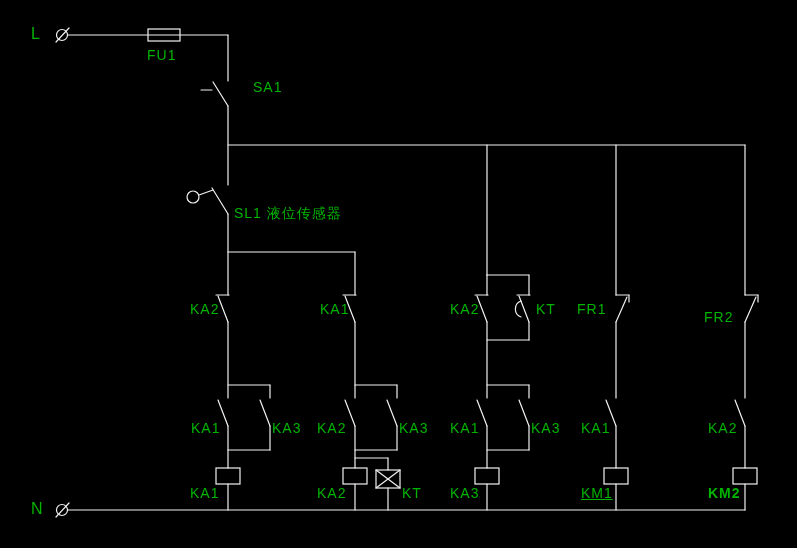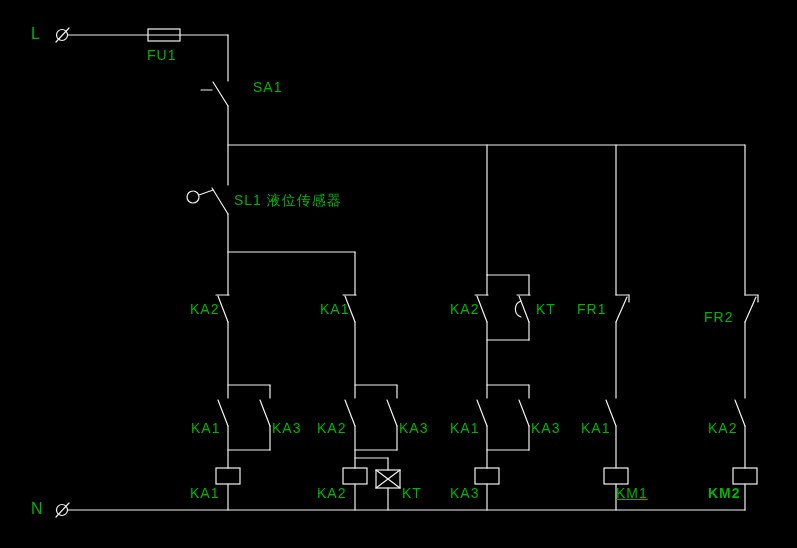--- a/index.html
+++ b/index.html
@@ -187,21 +187,21 @@
       <line x1="56" y1="517" x2="69" y2="503"></line>
     </g>
     <g>
       <line x1="67.5" y1="510" x2="745" y2="510"></line>
     </g>
   </svg>
 
   <span class="lbl big" style="left:31px;top:25px;">L</span>
   <span class="lbl" style="left:147px;top:48px;">FU1</span>
   <span class="lbl" style="left:233px;top:80px;margin-left:20px;">SA1</span>
-  <span class="lbl" style="left:234px;top:193px;">SL1 液位传感器</span>
+  <span class="lbl" style="left:234px;top:206px;">SL1 液位传感器</span>
 
   <span class="lbl" style="left:190px;top:302px;">KA2</span>
   <span class="lbl" style="left:320px;top:302px;">KA1</span>
   <span class="lbl" style="left:450px;top:302px;">KA2</span>
   <span class="lbl" style="left:536px;top:302px;">KT</span>
   <span class="lbl" style="left:577px;top:302px;">FR1</span>
   <span class="lbl" style="left:704px;top:310px;">FR2</span>
 
   <span class="lbl" style="left:191px;top:421px;">KA1</span>
   <span class="lbl" style="left:272px;top:421px;">KA3</span>
@@ -209,17 +209,17 @@
   <span class="lbl" style="left:399px;top:421px;">KA3</span>
   <span class="lbl" style="left:450px;top:421px;">KA1</span>
   <span class="lbl" style="left:531px;top:421px;">KA3</span>
   <span class="lbl" style="left:581px;top:421px;">KA1</span>
   <span class="lbl" style="left:708px;top:421px;">KA2</span>
 
   <span class="lbl" style="left:190px;top:486px;">KA1</span>
   <span class="lbl" style="left:317px;top:486px;">KA2</span>
   <span class="lbl" style="left:402px;top:486px;">KT</span>
   <span class="lbl" style="left:450px;top:486px;">KA3</span>
-  <span class="lbl" style="left:616px;top:486px;text-decoration:underline;">KM1</span>
+  <span class="lbl" style="left:581px;top:486px;text-decoration:underline;">KM1</span>
   <span class="lbl" style="left:708px;top:486px;font-weight:bold;">KM2</span>
 
   <span class="lbl big" style="left:31px;top:500px;">N</span>
 </div>
 
 </body></html>

